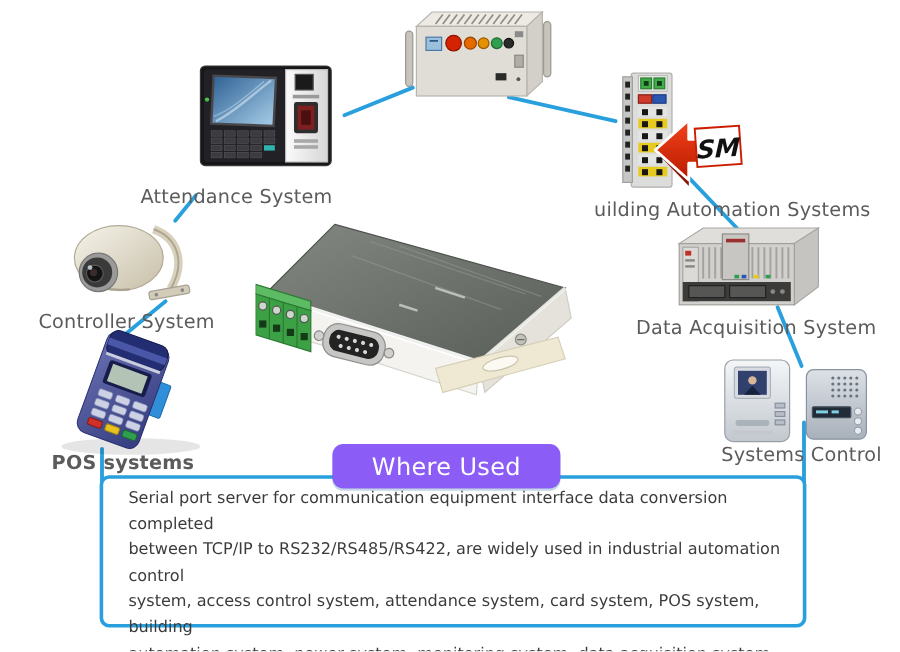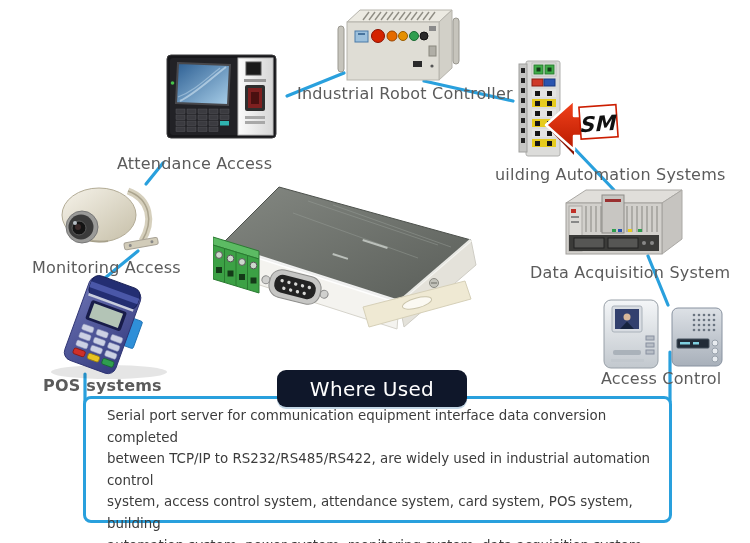--- a/index.html
+++ b/index.html
@@ -13,21 +13,21 @@
   .node-label{
     position:absolute;z-index:4;color:#5b5b5b;font-size:16px;letter-spacing:.2px;
     white-space:nowrap;
   }
   #where-used-box{
     position:absolute;left:83px;top:396px;width:589px;height:127px;box-sizing:border-box;
     border:3px solid #29a0dd;border-radius:8px;background:#ffffff;z-index:3;
   }
   #where-used-btn{
     position:absolute;left:277px;top:370px;width:190px;height:37px;z-index:5;
-    background:#0f172a;border-radius:9px;display:flex;align-items:center;justify-content:center;
+    background:#8b5cf6;border-radius:9px;display:flex;align-items:center;justify-content:center;
     color:#ffffff;font-size:20px;letter-spacing:.3px;cursor:pointer;
     box-shadow:0 2px 0 rgba(10,90,150,.25);
   }
   #description{
     position:absolute;left:107px;top:405px;width:556px;z-index:4;
     color:#3c3c3c;font-size:13.4px;line-height:21.6px;white-space:pre-line;
   }
 </style>
 </head>
 <body>
@@ -405,26 +405,25 @@
         </g>
       </g>
 
       <polygon points="150,124 252,98 258,116 156,144" fill="#efe9d3" stroke="#d6d0b8"></polygon>
       <ellipse cx="204" cy="120" rx="15" ry="5" transform="rotate(-15 204 120)" fill="#fbf9f2" stroke="#cac4aa"></ellipse>
       <circle cx="221" cy="100" r="4.5" fill="#c2c2ba" stroke="#8a8a82"></circle>
       <line x1="218" y1="100" x2="224" y2="100" stroke="#6a6a62"></line>
     </svg>
   </div>
 
-  <div class="node-label" style="left:117px;top:154px;">Attendance Access</div>
-  <div class="node-label" style="left:297px;top:84px;">Industrial Robot Controller</div>
+  <div class="node-label" style="left:117px;top:154px;">Attendance System</div>
   <div class="node-label" style="left:495px;top:165px;">uilding Automation Systems</div>
-  <div class="node-label" style="left:32px;top:258px;">Monitoring Access</div>
+  <div class="node-label" style="left:32px;top:258px;">Controller System</div>
   <div class="node-label" style="left:514px;top:263px;margin-left:16px;">Data Acquisition System</div>
-  <div class="node-label" style="left:601px;top:369px;">Access Control</div>
+  <div class="node-label" style="left:601px;top:369px;">Systems Control</div>
   <div class="node-label" style="left:43px;top:376px;font-weight:bold;">POS systems</div>
 
   <div id="where-used-box"></div>
   <div id="where-used-btn">Where Used</div>
   <div id="description">Serial port server for communication equipment interface data conversion completed
 between TCP/IP to RS232/RS485/RS422, are widely used in industrial automation control
 system, access control system, attendance system, card system, POS system, building
 automation system, power system, monitoring system, data acquisition system and bank
 self service system etc.</div>
 

